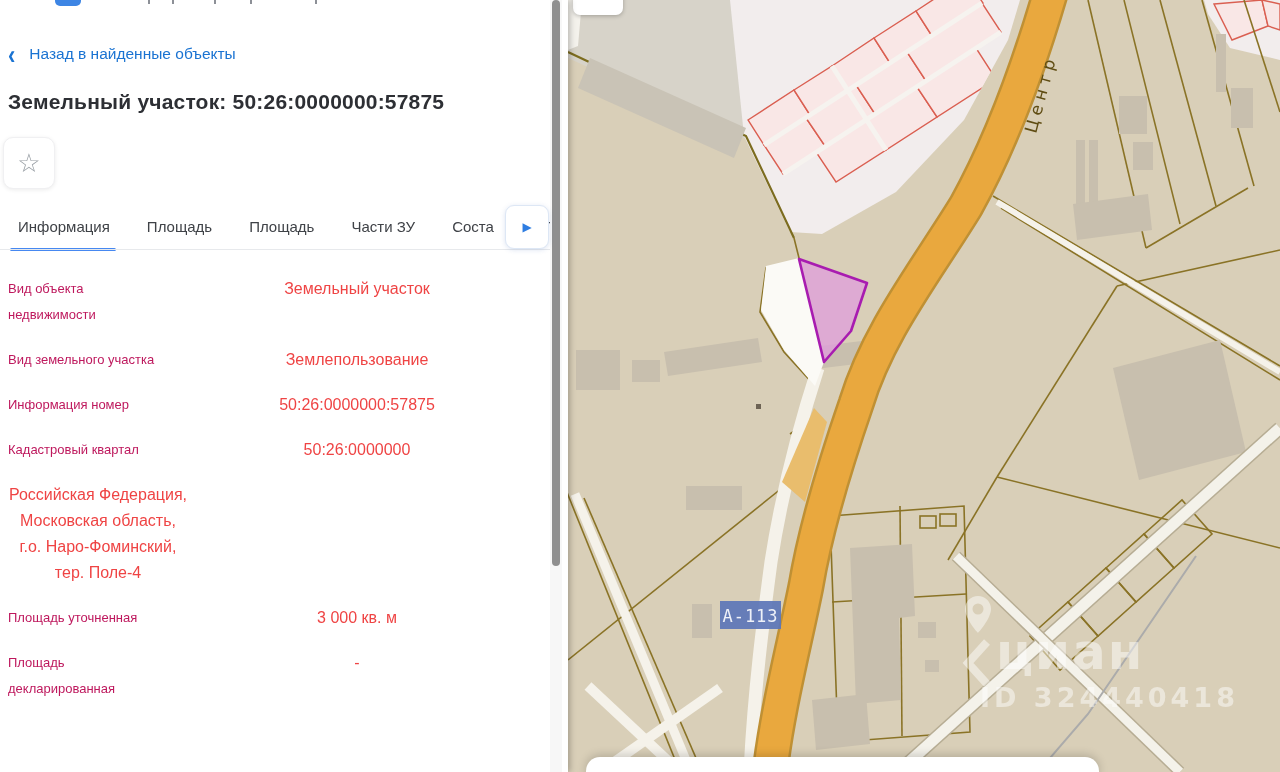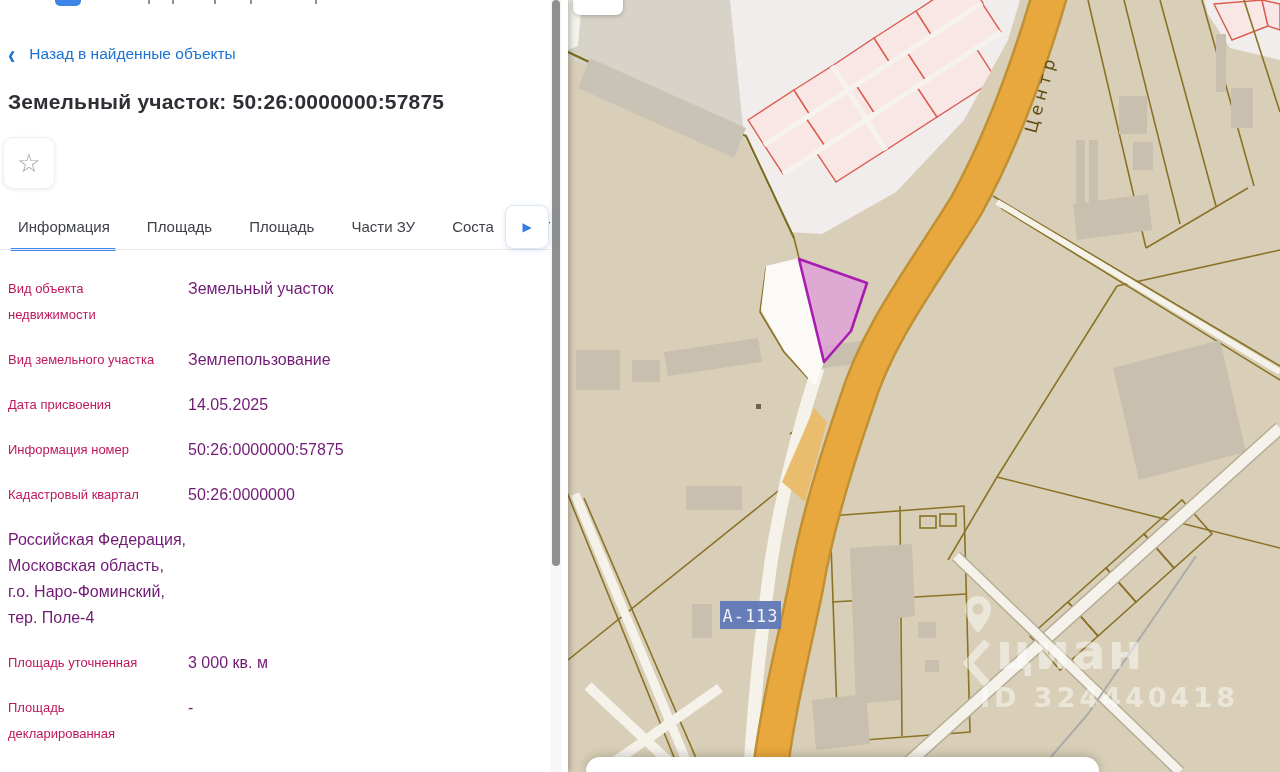--- a/index.html
+++ b/index.html
@@ -33,21 +33,21 @@
   .tab-partial{position:absolute;left:546px;top:218px;font-size:15px;color:#3f4247;}
   .tabs-more{position:absolute;left:505px;top:205px;width:44px;height:44px;background:#fff;
     border:1px solid #dde7f5;border-radius:9px;box-shadow:0 1px 5px rgba(60,100,180,.18);
     color:#2f7de1;font-size:12px;display:flex;align-items:center;justify-content:center;
     cursor:pointer;padding:0;z-index:3;}
   .divider{position:absolute;left:0;top:249px;width:552px;height:1px;background:#e7e9ec;}
 
   .fields{position:absolute;left:8px;top:276px;width:538px;}
   .row{display:grid;grid-template-columns:180px 1fr;margin-bottom:19px;}
   .lbl{font-size:13px;color:#be185d;line-height:26px;padding-right:14px;}
-  .val{font-size:16px;color:#701a75;line-height:26px;max-width:338px;}
+  .val{font-size:16px;color:#ef4444;line-height:26px;max-width:338px;text-align:center;}
 
   .scrollbar{position:absolute;left:550px;top:0;width:12px;height:772px;background:#f7f7f7;}
   .scrollbar .thumb{position:absolute;left:2px;top:0;width:8px;height:566px;background:#8f8f8f;
     border-radius:5px;}
 
   
   .map{position:absolute;left:568px;top:0;width:712px;height:772px;background:#d9cfb8;}
   .map svg{position:absolute;left:0;top:0;}
   .map-top-btn{position:absolute;left:5px;top:-10px;width:50px;height:25px;background:#fff;
     border-radius:7px;box-shadow:0 1px 4px rgba(0,0,0,.25);}
@@ -97,24 +97,20 @@
 
     <div class="fields">
 
     <div class="row">
           <div class="lbl">Вид объекта недвижимости</div>
           <div class="val">Земельный участок</div>
         </div>
         <div class="row">
           <div class="lbl">Вид земельного участка</div>
           <div class="val">Землепользование</div>
-        </div>
-        <div class="row">
-          <div class="lbl">Дата присвоения</div>
-          <div class="val">14.05.2025</div>
         </div>
         <div class="row">
           <div class="lbl">Информация номер</div>
           <div class="val">50:26:0000000:57875</div>
         </div>
         <div class="row">
           <div class="lbl">Кадастровый квартал</div>
           <div class="val">50:26:0000000</div>
         </div>
         <div class="row">

